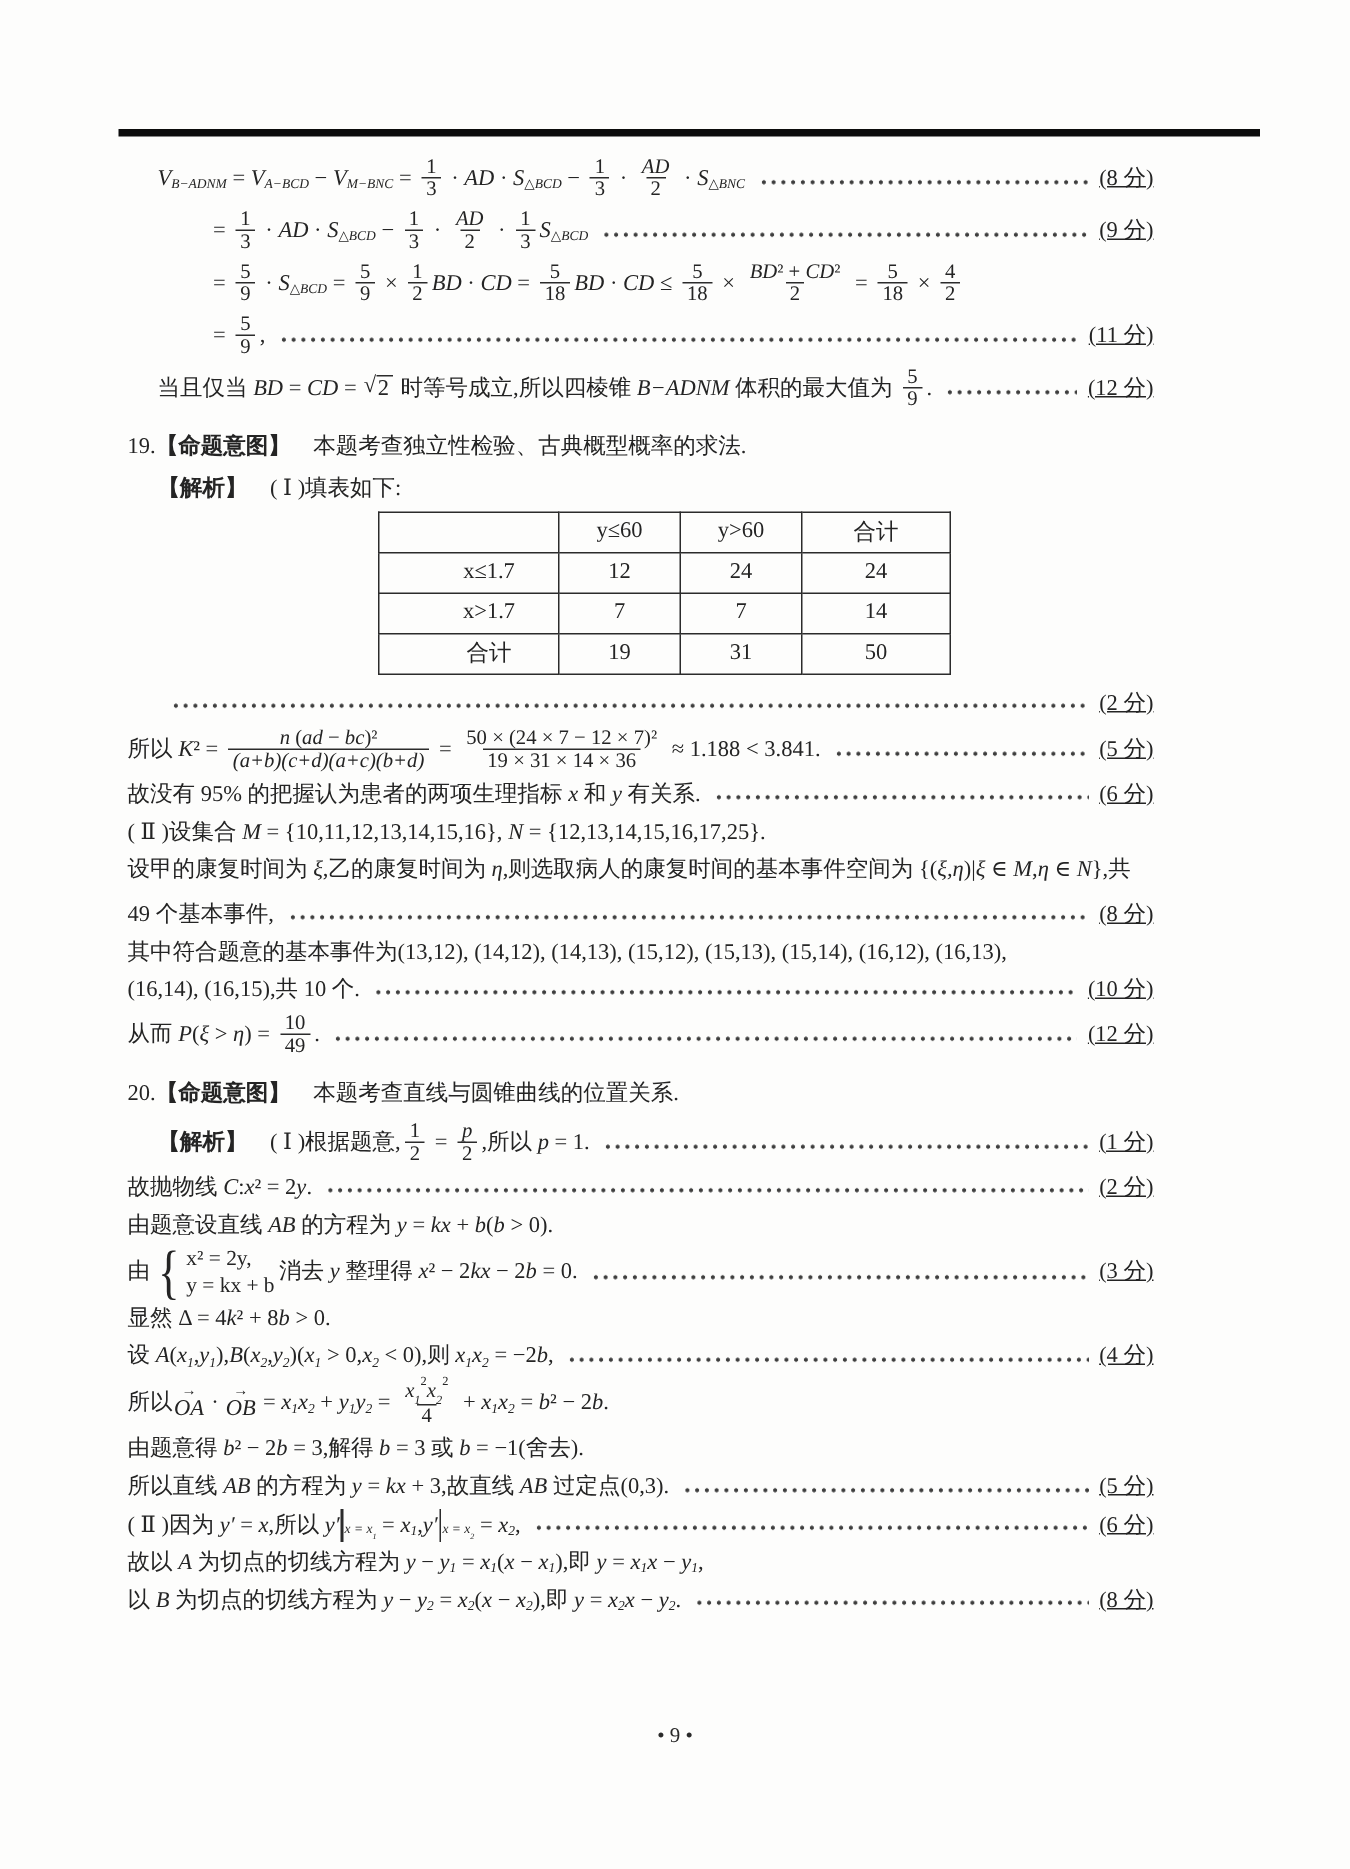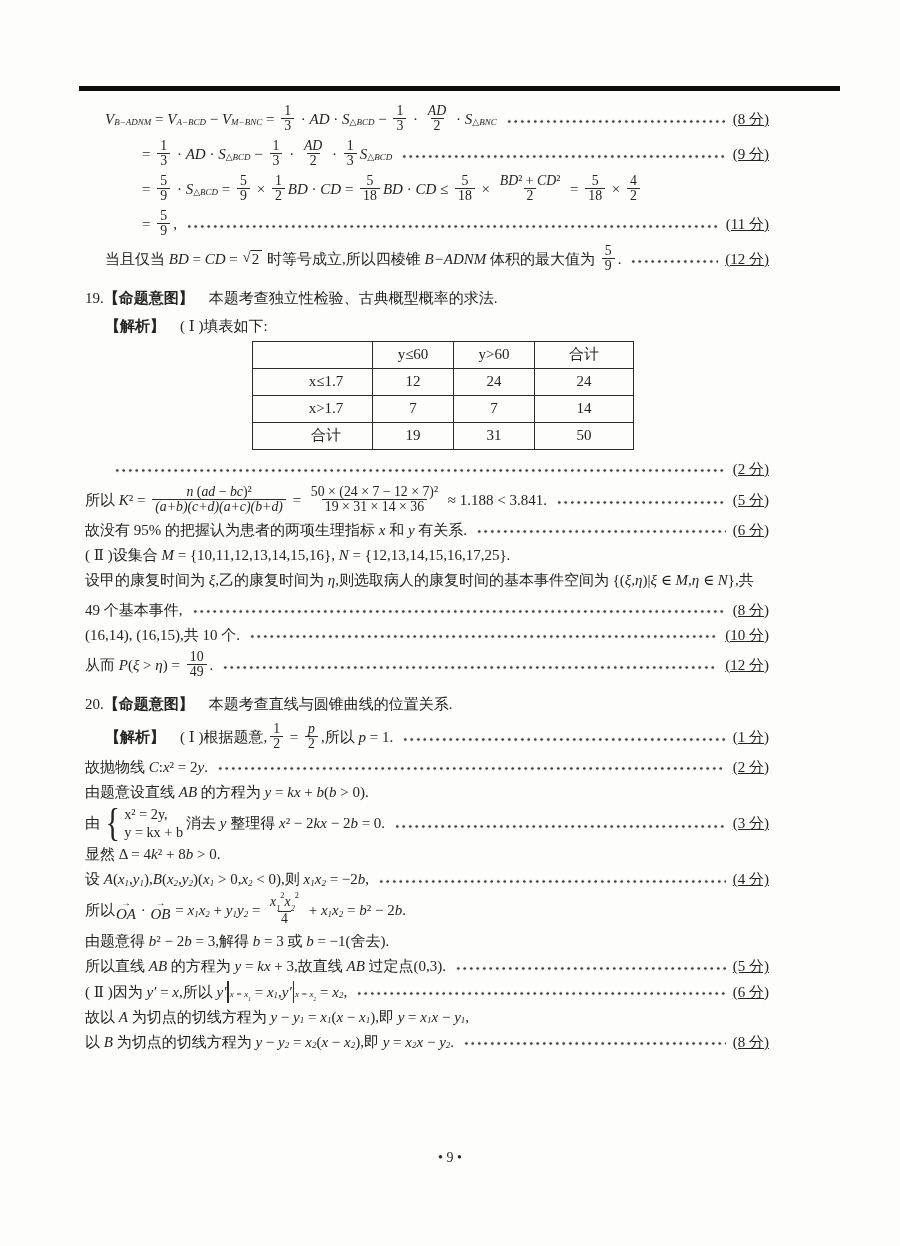--- a/index.html
+++ b/index.html
@@ -315,20 +315,25 @@
       </div>
       <div class="line ind0" style="margin-top: 8px;">
         <span class="lbody">
           <span class="t">49 个基本事件,</span>
         </span>
         <span class="leader"></span>
         <span class="score">(8 分)</span>
       </div>
       <div class="line ind0">
         <span class="lbody">
+          <span class="t">其中符合题意的基本事件为(13,12), (14,12), (14,13), (15,12), (15,13), (15,14), (16,12), (16,13),</span>
+        </span>
+      </div>
+      <div class="line ind0">
+        <span class="lbody">
           <span class="t">(16,14), (16,15),共 10 个.</span>
         </span>
         <span class="leader"></span>
         <span class="score">(10 分)</span>
       </div>
       <div class="line ind0">
         <span class="lbody">
           <span class="t">从而 </span>
           <span class="mi">P</span>
           <span class="t">(</span>

